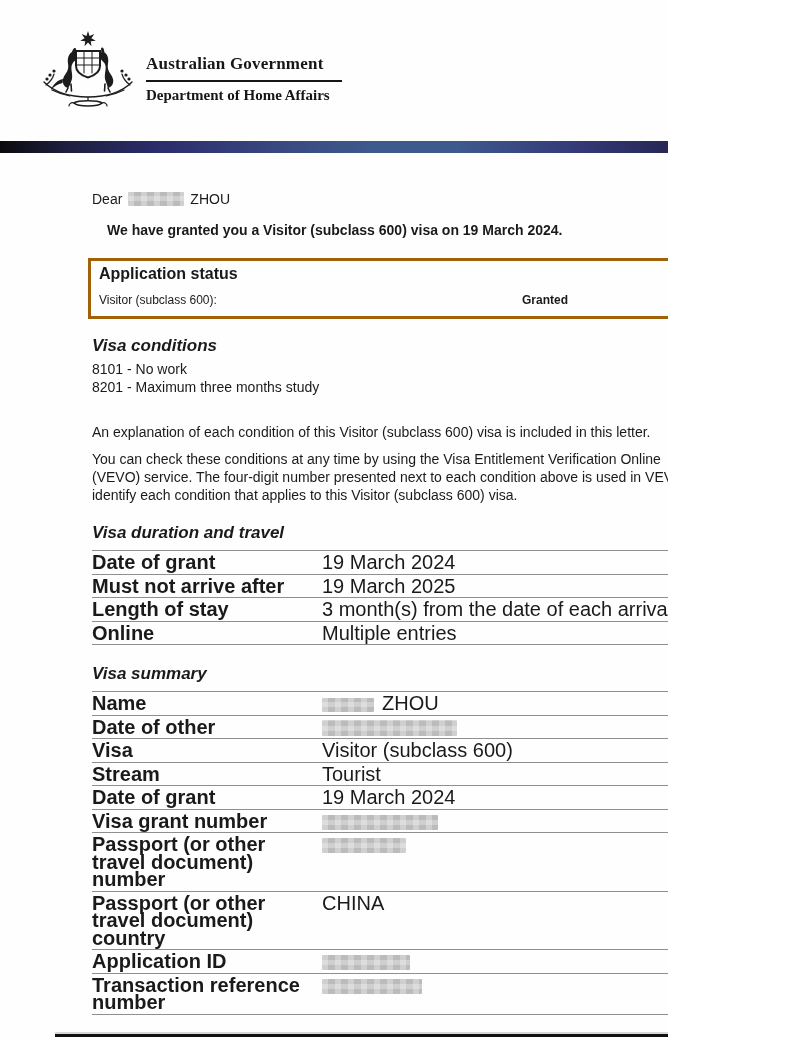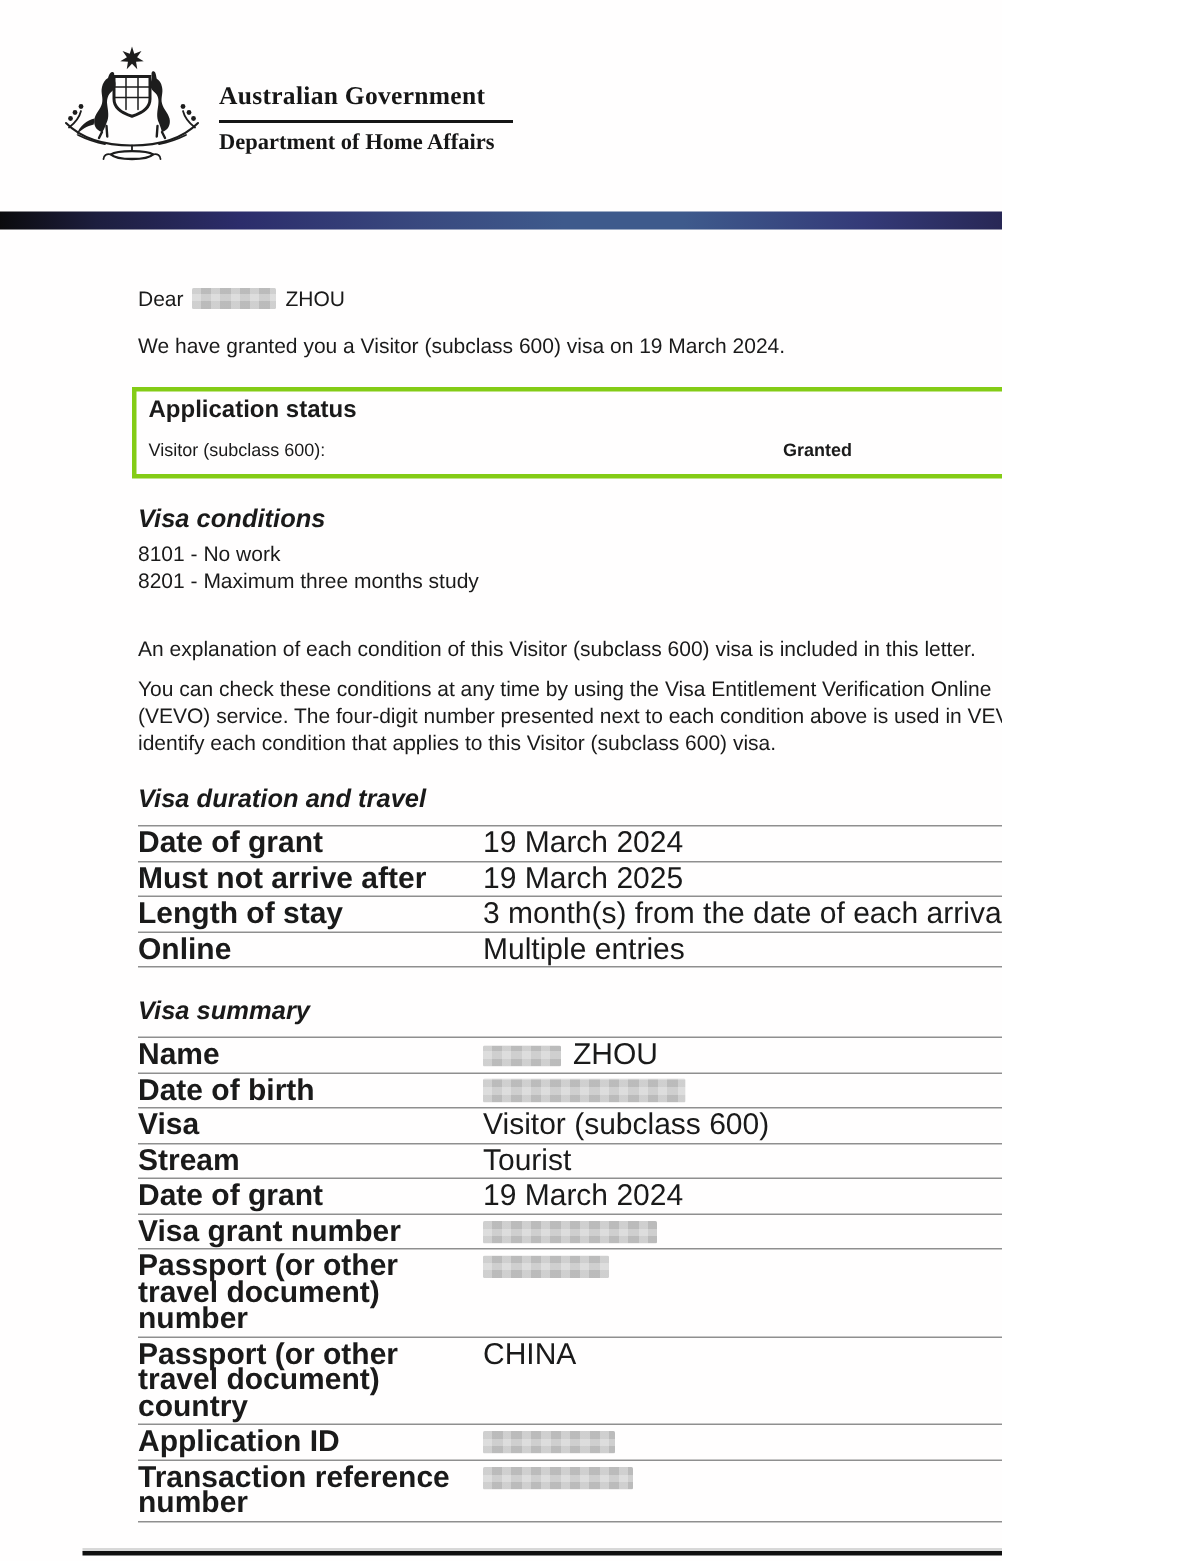--- a/index.html
+++ b/index.html
@@ -28,25 +28,25 @@
   .content{position:absolute;left:92px;top:190px;width:616px;font-size:14px;line-height:18px;}
   .salutation{margin:0 0 13px 0;}
   .redact{
     display:inline-block;height:14px;vertical-align:-2px;border-radius:1px;
     background:
       repeating-linear-gradient(90deg, rgba(255,255,255,.30) 0 6px, rgba(0,0,0,0) 6px 13px),
       repeating-linear-gradient(0deg, rgba(0,0,0,.06) 0 5px, rgba(255,255,255,.14) 5px 10px),
       #c7c7c7;
   }
   .salutation .redact{width:56px;margin:0 6px;}
-  .intro{margin:0 0 19px 0;}
+  .intro{margin:0 0 19px 15px;font-weight:bold;}
   
   .status-box{
     margin:0 0 17px -4px;width:598px;
-    border:3px solid #84cc16;padding:3px 12px 7px 8px;
+    border:3px solid #a16207;padding:3px 12px 7px 8px;
   }
   .status-title{font-size:16px;font-weight:700;line-height:20px;}
   .status-row{position:relative;font-size:12px;line-height:18px;margin-top:7px;}
   .status-value{position:absolute;left:423px;top:0;font-weight:700;}
   
   .section-title{font-size:17px;font-weight:700;line-height:20px;margin:4px 0 4px 0;font-style:italic;}
   .cond-line{line-height:18px;}
   .para{margin:9px 0 0 0;}
   .para-first{margin:27px 0 0 0;}
   .section-gap{margin-top:19px;}
@@ -152,21 +152,21 @@
     </table>
 
     <div class="section-title section-gap">Visa summary</div>
     <table class="kv">
       <tbody>
         <tr>
           <td class="k">Name</td>
           <td class="v"><span class="redact" style="width:52px"></span><span>ZHOU</span></td>
         </tr>
         <tr>
-          <td class="k">Date of birth</td>
+          <td class="k">Date of other</td>
           <td class="v"><span class="redact" style="width:135px;height:16px"></span></td>
         </tr>
         <tr>
           <td class="k">Visa</td>
           <td class="v">Visitor (subclass 600)</td>
         </tr>
         <tr>
           <td class="k">Stream</td>
           <td class="v">Tourist</td>
         </tr>

